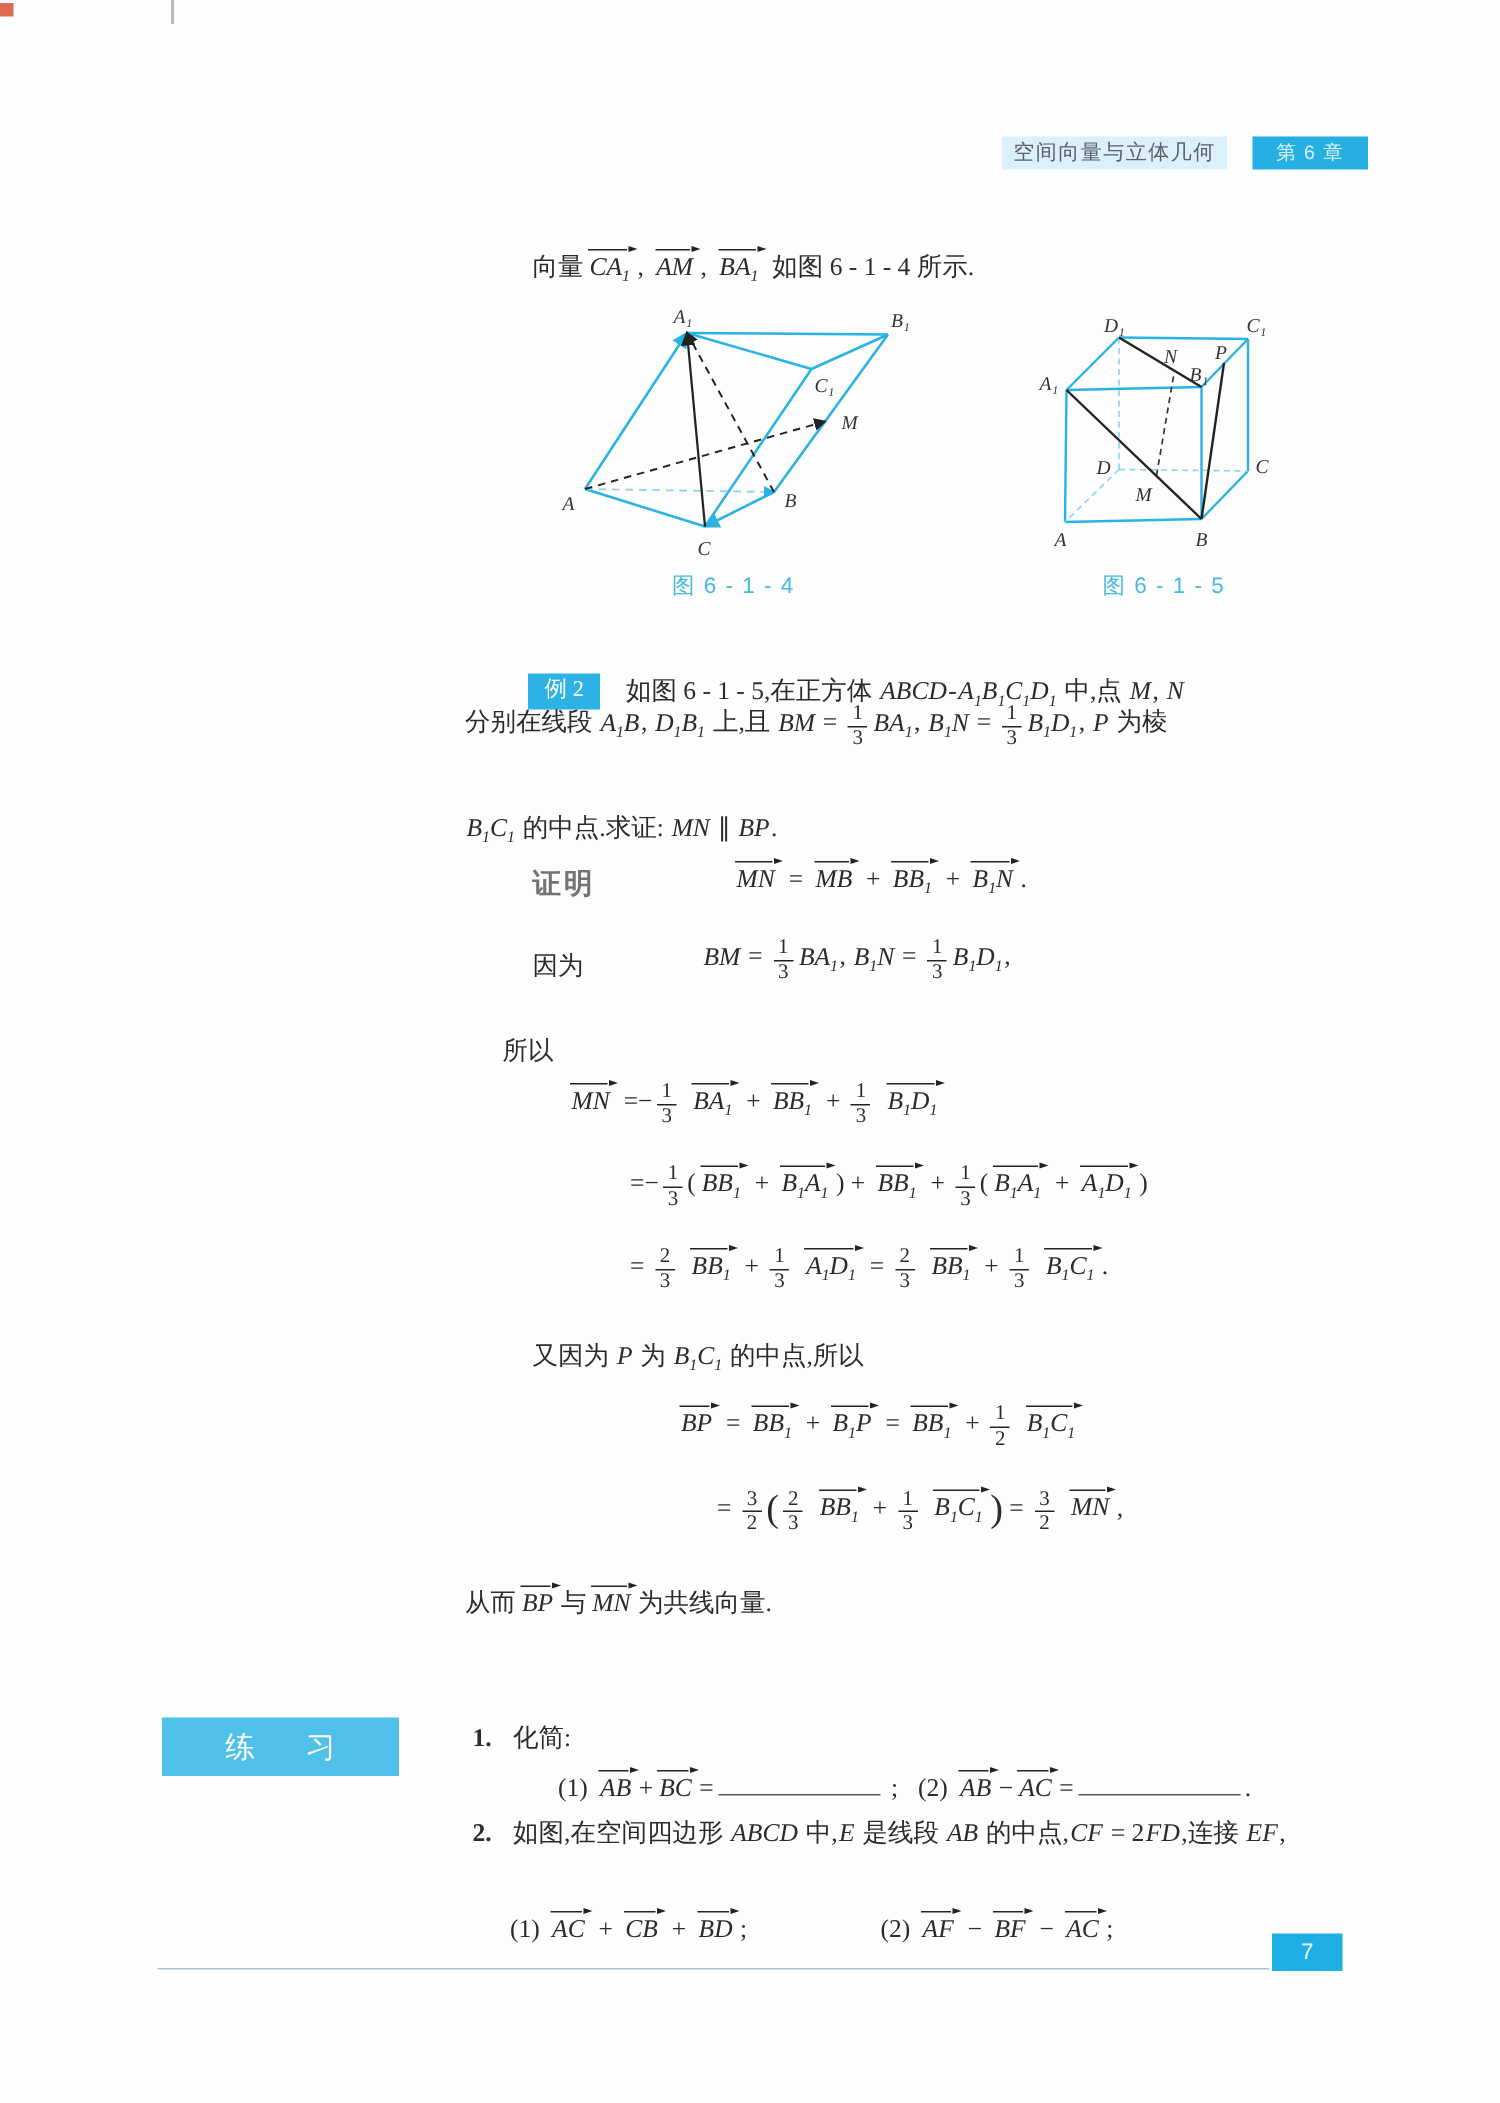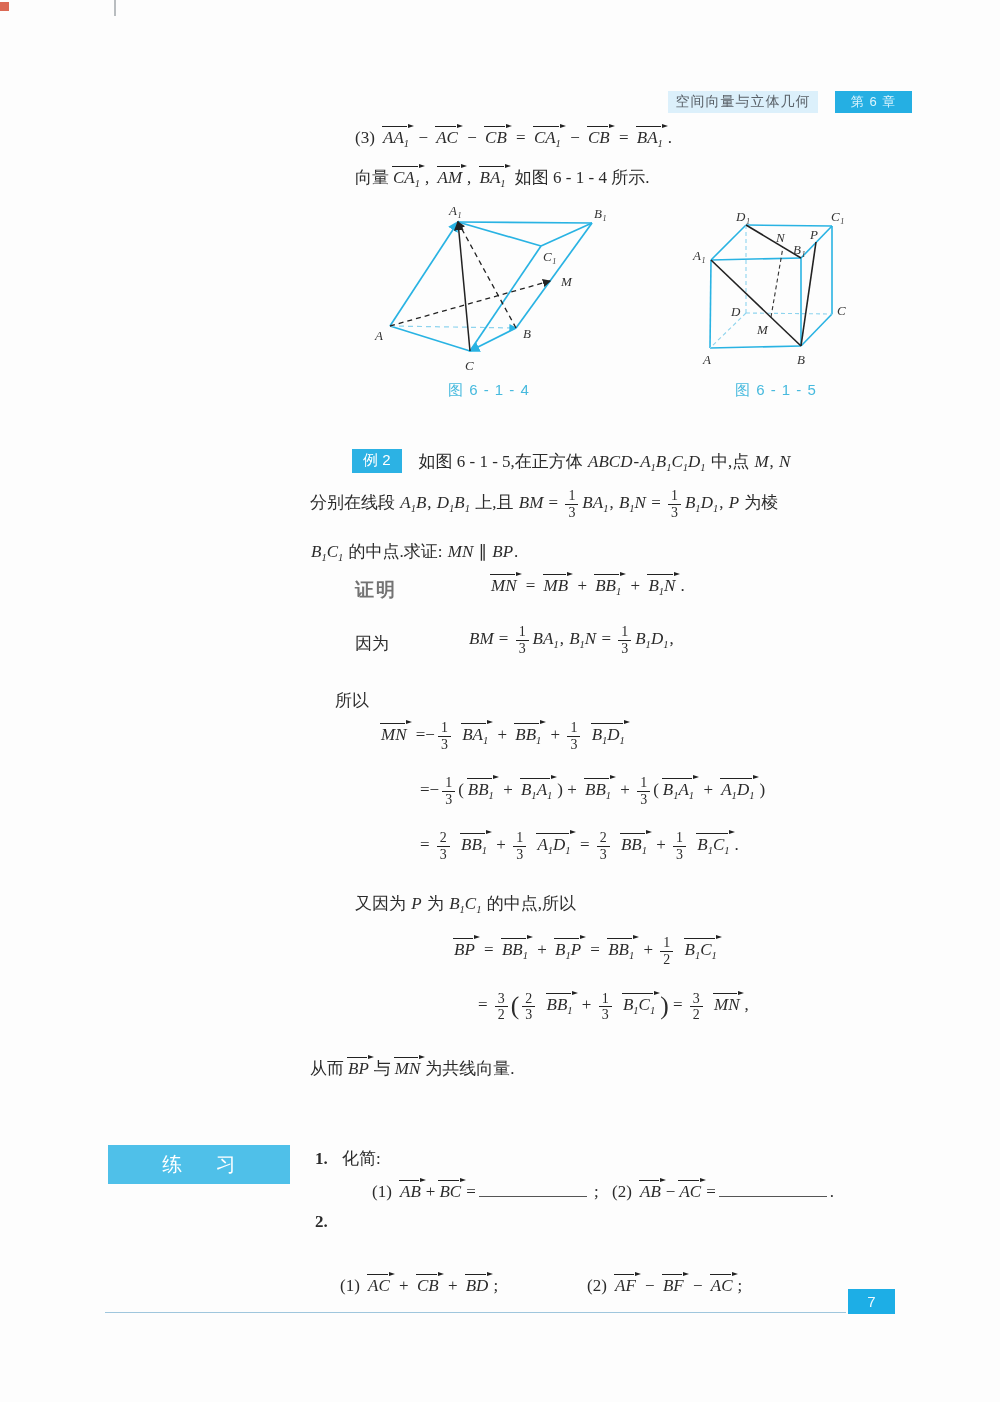--- a/index.html
+++ b/index.html
@@ -34,29 +34,29 @@
   .hbox-light { position:absolute; left:668px; top:91px; width:150px; height:22px;
           background:#dcf0fb; color:#5a6168; font-family:"Liberation Sans",sans-serif;
           font-size:14px; display:flex; align-items:center; justify-content:center;
           letter-spacing:1px; }
   .hbox-cyan { position:absolute; left:835px; top:91px; width:77px; height:22px;
           background:#25afe3; color:#ddf4fd; font-family:"Liberation Sans",sans-serif;
           font-size:13px; display:flex; align-items:center; justify-content:center;
           letter-spacing:1px; }
 
   .badge { display:inline-block; background:#2cb2e4; color:#ffffff;
-           font-family:Liberation Sans, sans-serif; font-size:15px;
+           font-family:Liberation Serif, serif; font-size:15px;
            padding:2px 11px 3px; margin-right:17px; vertical-align:2px; }
   .plabel { color:#737373; font-family:"Liberation Sans",sans-serif;
             font-size:19px; font-weight:bold; letter-spacing:2px; }
   .cap { position:absolute; color:#47bade; font-size:15px; letter-spacing:1px;
          font-family:"Liberation Sans",sans-serif; white-space:nowrap; }
   .bold { font-weight:bold; }
 
-  .pbox { position:absolute; left:108px; top:1145px; width:182px; height:39px;
+  .pbox { position:absolute; left:108px; top:1145px; width:158px; height:39px;
           background:#4fc0e9; color:#ffffff; font-size:20px;
           font-family:"Liberation Sans",sans-serif; display:flex; align-items:center;
           justify-content:center; letter-spacing:14px; padding-left:14px;
           box-sizing:border-box; }
   .bline { position:absolute; left:105px; top:1312px; width:741px; height:1px;
            background:#9fc6dd; }
   .pnum { position:absolute; left:848px; top:1289px; width:47px; height:25px;
           background:#1daee6; color:#eef9ff; font-size:15px;
           font-family:"Liberation Sans",sans-serif; display:flex;
           align-items:center; justify-content:center; }
@@ -73,21 +73,20 @@
 <body>
 
 <div id="page">
 
   <div class="scan-a"></div>
   <div class="scan-b"></div>
 
   <div class="hbox-light">空间向量与立体几何</div>
   <div class="hbox-cyan">第 6 章</div>
 
-  <div class="t" style="left:355px; top:124px;">(3) <span class="vec">AA<sub>1</sub></span> − <span class="vec">AC</span> − <span class="vec">CB</span> = <span class="vec">CA<sub>1</sub></span> − <span class="vec">CB</span> = <span class="vec">BA<sub>1</sub></span>.</div>
   <div class="t" style="left:355px; top:164px;">向量<span class="vec">CA<sub>1</sub></span>, <span class="vec">AM</span>, <span class="vec">BA<sub>1</sub></span> 如图 6 - 1 - 4 所示.</div>
 
   <svg style="left:365px; top:200px;" width="330" height="180" viewBox="0 0 330 180">
     <defs>
       <marker id="arrC" viewBox="0 0 10 10" refX="8.5" refY="5" markerWidth="6.5" markerHeight="6.5" orient="auto">
         <path d="M0,0 L10,5 L0,10 z" fill="#29b3e3"></path>
       </marker>
       <marker id="arrK" viewBox="0 0 10 10" refX="8.5" refY="5" markerWidth="6.5" markerHeight="6.5" orient="auto">
         <path d="M0,0 L10,5 L0,10 z" fill="#222"></path>
       </marker>
@@ -149,21 +148,21 @@
     <text x="149" y="112">C</text>
     <text x="69" y="131">M</text>
     <text x="15" y="161">A</text>
     <text x="109" y="161">B</text>
   </svg>
   <div class="cap" style="left:735px; top:381px;">图 6 - 1 - 5</div>
 
   <div class="t" style="left:352px; top:449px;">
     <span class="badge">例 2</span><span>如图 6 - 1 - 5,在正方体 <i>ABCD</i>-<i>A<sub>1</sub>B<sub>1</sub>C<sub>1</sub>D<sub>1</sub></i> 中,点 <i>M</i>, <i>N</i></span>
   </div>
-  <div class="t" style="left:310px; top:488px;">分别在线段 <i>A<sub>1</sub>B</i>, <i>D<sub>1</sub>B<sub>1</sub></i> 上,且 <i>BM</i> = <span class="frac"><span>1</span><span>3</span></span><i>BA<sub>1</sub></i>, <i>B<sub>1</sub>N</i> = <span class="frac"><span>1</span><span>3</span></span><i>B<sub>1</sub>D<sub>1</sub></i>, <i>P</i> 为棱</div>
+  <div class="t" style="left:310px; top:468px;">分别在线段 <i>A<sub>1</sub>B</i>, <i>D<sub>1</sub>B<sub>1</sub></i> 上,且 <i>BM</i> = <span class="frac"><span>1</span><span>3</span></span><i>BA<sub>1</sub></i>, <i>B<sub>1</sub>N</i> = <span class="frac"><span>1</span><span>3</span></span><i>B<sub>1</sub>D<sub>1</sub></i>, <i>P</i> 为棱</div>
   <div class="t" style="left:310px; top:541px;"><i>B<sub>1</sub>C<sub>1</sub></i> 的中点.求证: <i>MN</i> ∥ <i>BP</i>.</div>
 
   <div class="t" style="left:355px; top:578px;">
     <span class="plabel">证明</span>
   </div>
   <div class="t" style="left:487px; top:572px;"><span class="vec">MN</span> = <span class="vec">MB</span> + <span class="vec">BB<sub>1</sub></span> + <span class="vec">B<sub>1</sub>N</span>.</div>
 
   <div class="t" style="left:355px; top:633px;">因为</div>
   <div class="t" style="left:468px; top:624px;"><i>BM</i> = <span class="frac"><span>1</span><span>3</span></span><i>BA<sub>1</sub></i>, <i>B<sub>1</sub>N</i> = <span class="frac"><span>1</span><span>3</span></span><i>B<sub>1</sub>D<sub>1</sub></i>,</div>
 
@@ -179,19 +178,20 @@
   <div class="t" style="left:310px; top:1055px;">从而<span class="vec">BP</span>与<span class="vec">MN</span>为共线向量.</div>
 
   <div class="pbox">练 习</div>
 
   <div class="t bold" style="left:315px; top:1148px;">1.</div>
   <div class="t" style="left:342px; top:1148px;">化简:</div>
   <div class="t" style="left:340px; top:1178px;margin-left:32px;">(1) <span class="vec">AB</span>+<span class="vec">BC</span>=<span class="blank"></span> ;</div>
   <div class="t" style="left:612px; top:1178px;">(2) <span class="vec">AB</span>−<span class="vec">AC</span>=<span class="blank"></span>.</div>
 
   <div class="t bold" style="left:315px; top:1211px;">2.</div>
+  <div class="t" style="left:342px; top:1211px;">如图,在空间四边形 <i>ABCD</i> 中,<i>E</i> 是线段 <i>AB</i> 的中点,<i>CF</i> = 2<i>FD</i>,连接 <i>EF</i>,</div>
   <div class="t" style="left:340px; top:1272px;">(1) <span class="vec">AC</span> + <span class="vec">CB</span> + <span class="vec">BD</span>;</div>
   <div class="t" style="left:587px; top:1272px;">(2) <span class="vec">AF</span> − <span class="vec">BF</span> − <span class="vec">AC</span>;</div>
 
   <div class="bline"></div>
   <div class="pnum">7</div>
 
 </div>
 
 </body></html>

